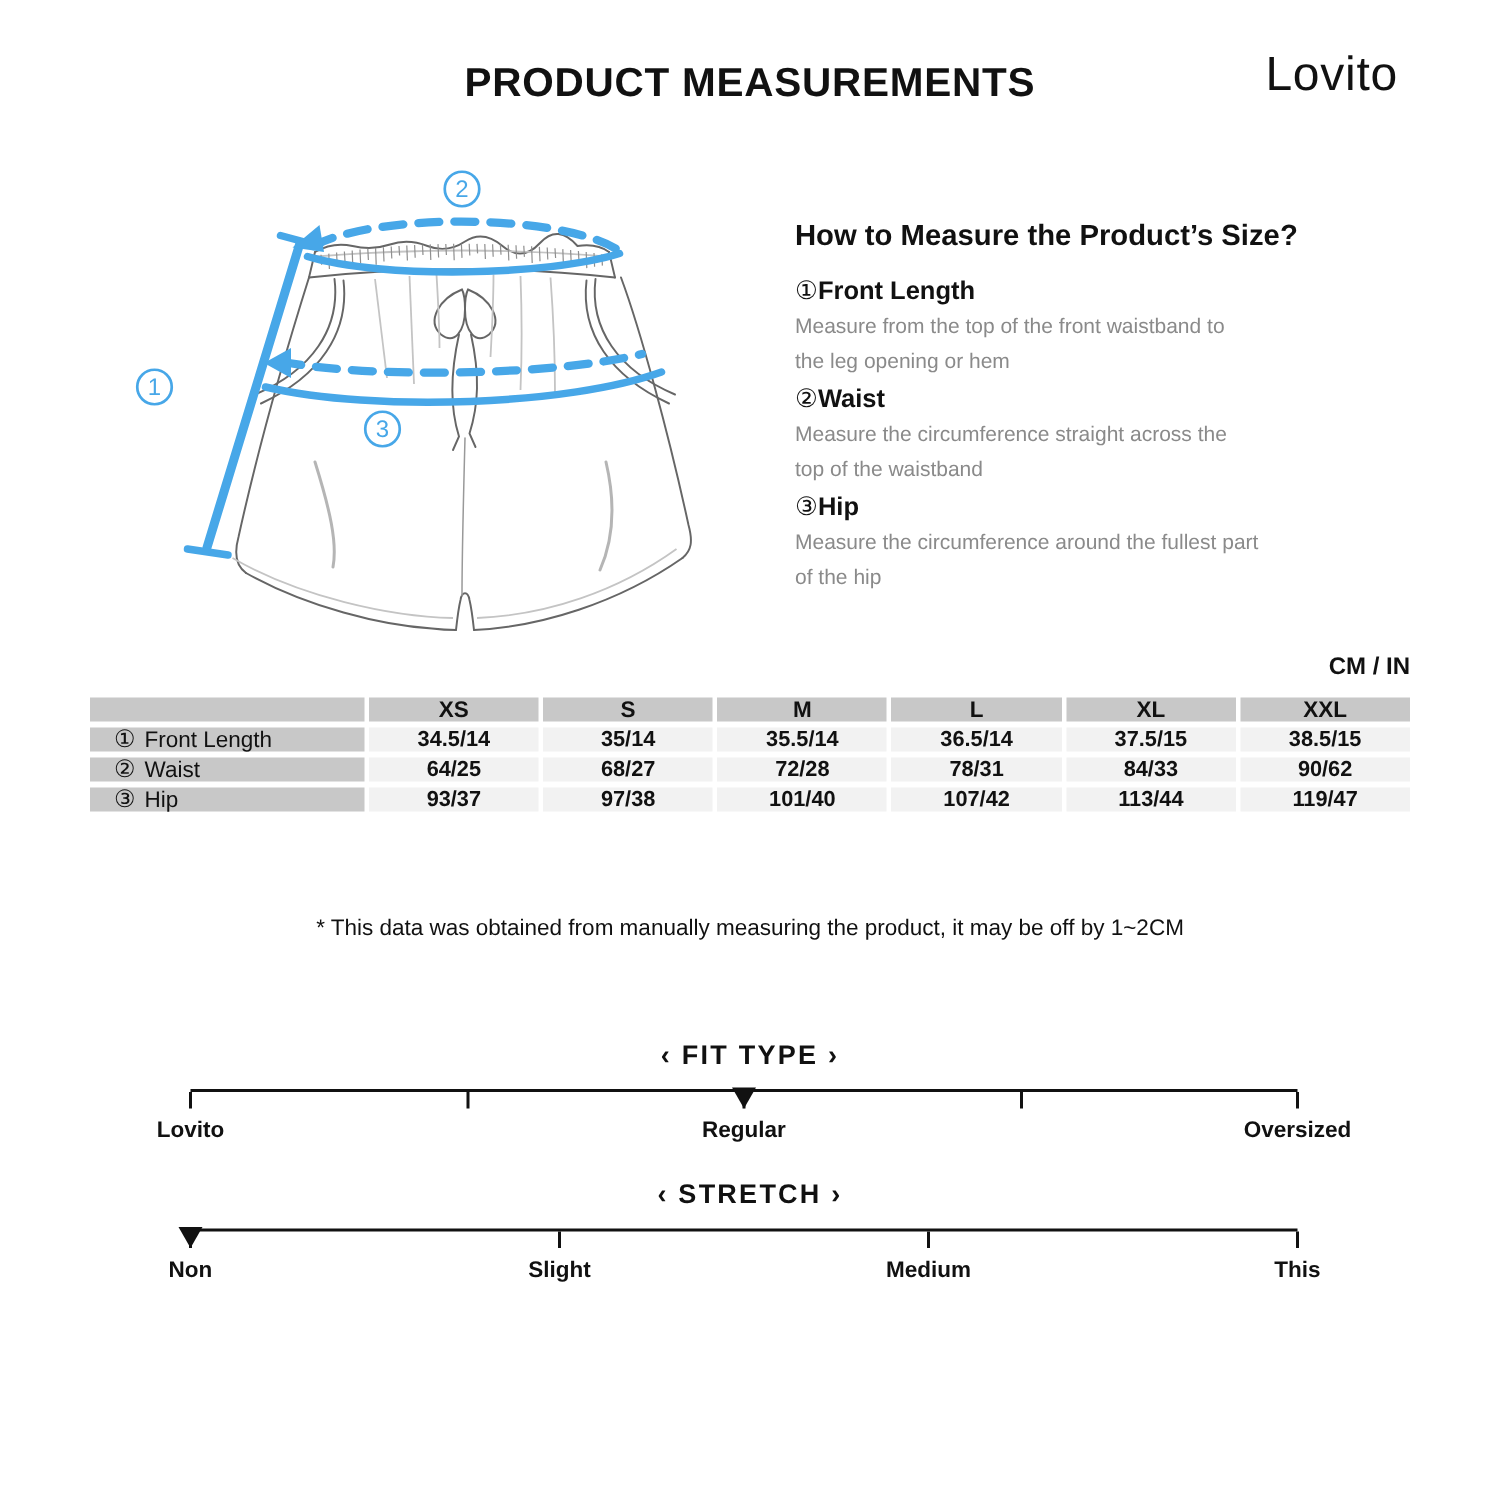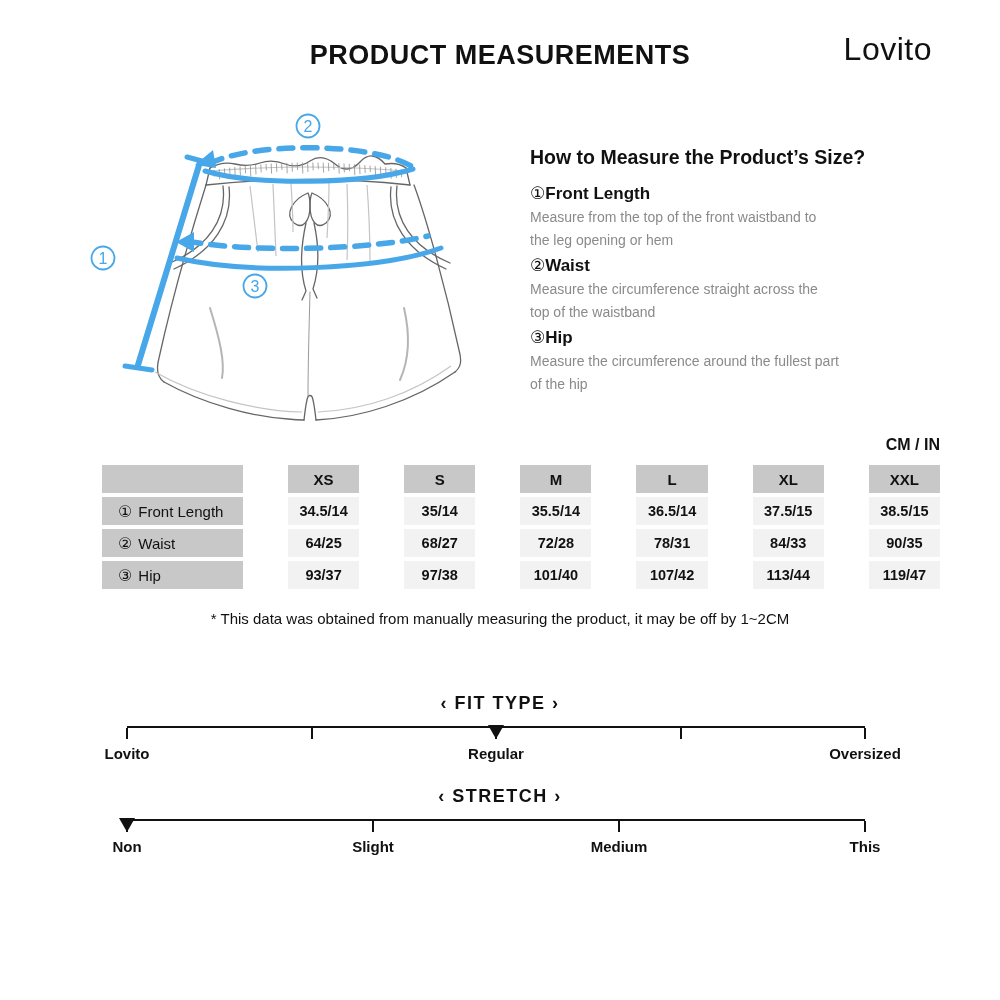--- a/index.html
+++ b/index.html
@@ -37,21 +37,21 @@
   .step-desc{
     font-size:14px;line-height:23px;color:var(--txt-gray);
     white-space:pre-line;margin-bottom:2px;
   }
   
   .units{position:absolute;top:436px;right:60px;font-size:16px;font-weight:700;}
   .size-table{
     position:absolute;left:60px;top:465px;width:880px;
     display:grid;grid-template-columns:183px repeat(6,1fr);gap:4px 3px;
   }
-  .cell{height:28px;display:flex;align-items:center;justify-content:center;font-size:15px;margin-left:42px;}
+  .cell{height:16px;display:flex;align-items:center;justify-content:center;font-size:15px;}
   .cell.head{background:var(--tbl-head);font-weight:700;}
   .cell.rowlabel{background:var(--tbl-head);justify-content:flex-start;padding-left:16px;font-weight:400;}
   .cell.rowlabel .circ{margin-right:6px;font-size:16px;}
   .cell.val{background:var(--tbl-cell);font-weight:700;font-size:14.5px;}
   
   .footnote{
     position:absolute;left:0;right:0;top:610px;
     text-align:center;font-size:15px;font-weight:400;
   }
   
@@ -223,21 +223,21 @@
 
   <div class="cell rowlabel">
       <span class="circ">②</span>
       <span>Waist</span>
     </div>
   <div class="cell val">64/25</div>
   <div class="cell val">68/27</div>
   <div class="cell val">72/28</div>
   <div class="cell val">78/31</div>
   <div class="cell val">84/33</div>
-  <div class="cell val">90/35</div>
+  <div class="cell val">90/62</div>
 
   <div class="cell rowlabel">
       <span class="circ">③</span>
       <span>Hip</span>
     </div>
   <div class="cell val">93/37</div>
   <div class="cell val">97/38</div>
   <div class="cell val">101/40</div>
   <div class="cell val">107/42</div>
   <div class="cell val">113/44</div>

